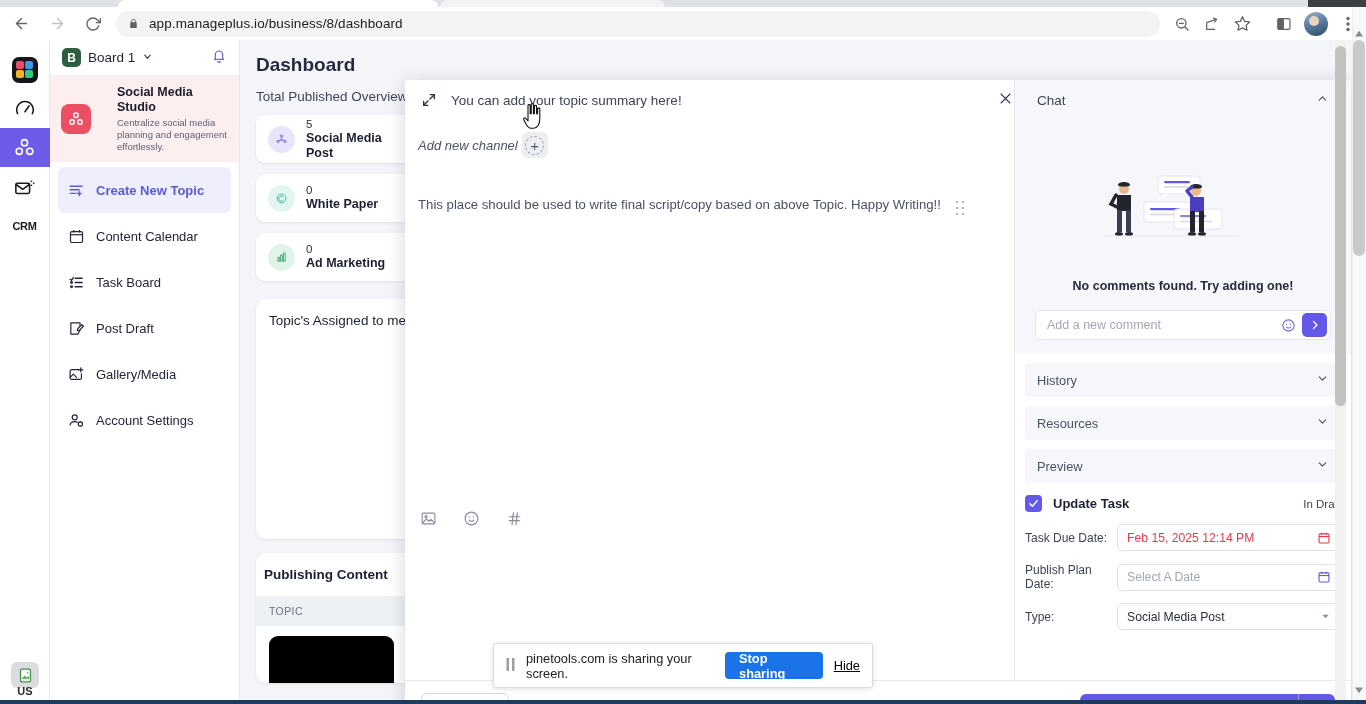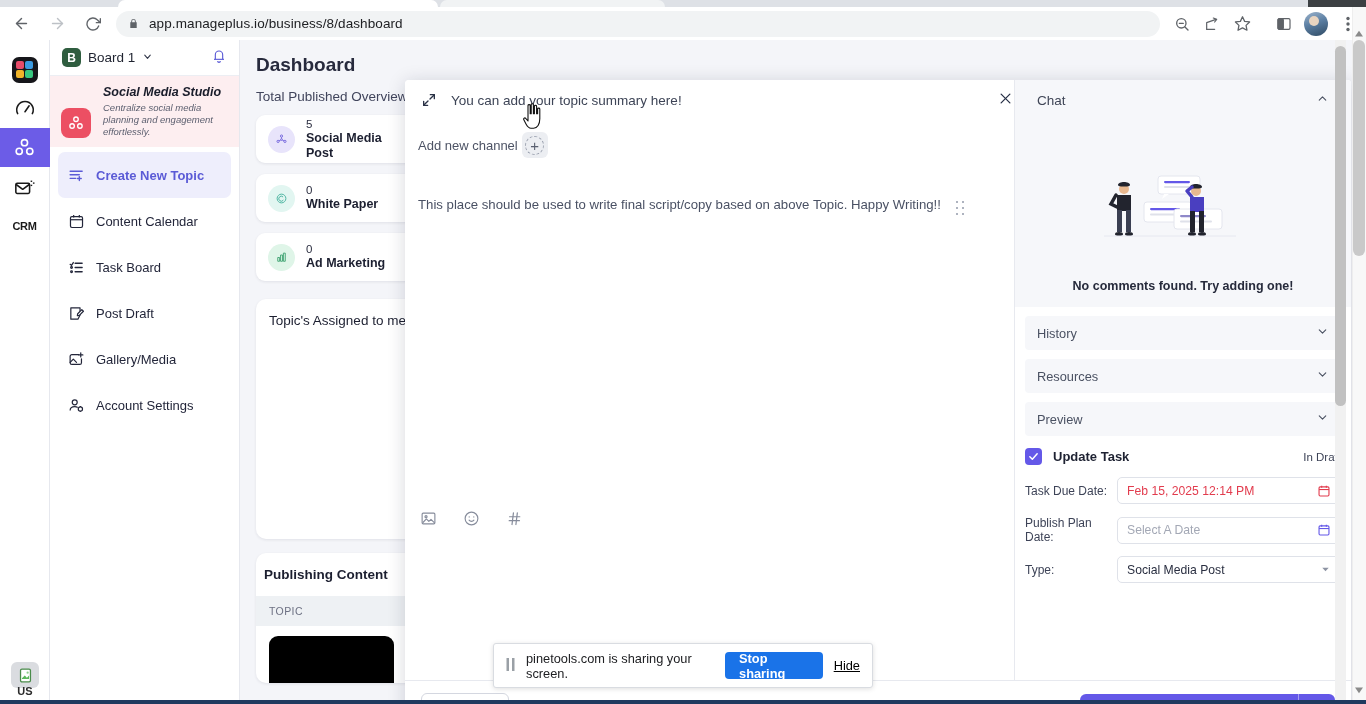--- a/index.html
+++ b/index.html
@@ -100,21 +100,21 @@
   }
   .board-badge {
     width: 19px; height: 19px; border-radius: 5px; background: #2f5d3f; color: #fff;
     font-size: 12px; font-weight: 700; display: flex; align-items: center; justify-content: center;
   }
   .board-name { font-size: 13.5px; color: #1f2330; }
   .board-caret { color: #33384a; font-size: 11px; }
   .bell { margin-left: auto; color: #5b5bd6; }
 
   .studio-card {
-    background: #fdeef0; padding: 9px 11px; display: flex; gap: 12px; align-items: flex-end; font-style: italic;
+    background: #fdeef0; padding: 9px 11px; display: flex; gap: 26px; align-items: center;
   }
   .studio-icon {
     width: 30px; height: 30px; border-radius: 8px; background: #ec4f63;
     display: flex; align-items: center; justify-content: center; flex: none;
   }
   .studio-title { font-size: 12.5px; font-weight: 700; color: #1a1d2b; line-height: 15px; }
   .studio-sub { font-size: 9.5px; color: #5d6070; line-height: 12px; margin-top: 2px; }
 
   .nav-list { padding: 5px 8px; }
   .nav-row {
@@ -160,21 +160,21 @@
     box-shadow: 0 2px 18px rgba(20,25,50,.17);
     overflow: hidden;
   }
   .modal-left { position: absolute; left: 0; top: 0; width: 608px; height: 658px; background: #fff; }
   .modal-topbar { display: flex; align-items: center; padding: 12px 16px 0 16px; gap: 14px; }
   .expand-ico { color: #2a3246; display: flex; }
   .summary-text { font-size: 13.5px; color: #3d4456; }
   .close-x { position: absolute; right: 34px; top: 48px; color: #2b3349; cursor: pointer; }
 
   .channel-row { display: flex; align-items: center; gap: 4px; padding: 24px 0 0 13px; }
-  .channel-label { font-size: 13px; color: #4d5365; }
+  .channel-label { font-size: 13px; font-style: italic; color: #4d5365; }
   .plus-btn {
     width: 26px; height: 26px; border-radius: 6px; background: #eceef2;
     display: flex; align-items: center; justify-content: center; position: relative;
   }
   .plus-circle {
     width: 19px; height: 19px; border-radius: 50%; border: 1px dashed #9aa0ae;
     display: flex; align-items: center; justify-content: center;
     font-size: 15px; color: #5a6070; line-height: 1;
   }
   .cursor-hand { position: absolute; left: 518px; top: 100px; pointer-events: none; }
@@ -667,20 +667,36 @@
             <path d="M94 21c0-4 12-4 12 0 0 1-2 1.5-6 1.5s-6-.5-6-1.5z" fill="#22242e"></path>
             <path d="M94 31h14v15H94z" fill="#4a3fc0"></path>
             <path d="M94 45h5v21h-5zM103 45h5v21h-5z" fill="#22242e"></path>
             <path d="M96 31l-5-6 5-4" stroke="#4a3fc0" stroke-width="3.5" stroke-linecap="round" stroke-linejoin="round"></path>
             <ellipse cx="96" cy="68" rx="4" ry="2" fill="#22242e"></ellipse>
             <ellipse cx="106" cy="68" rx="4" ry="2" fill="#22242e"></ellipse>
             <line x1="8" y1="70" x2="140" y2="70" stroke="#e6e8f0" stroke-width="1"></line>
           </svg>
         </div>
         <div class="chat-empty">No comments found. Try adding one!</div>
+        <div class="comment-box">
+          <input class="comment-input" type="text" placeholder="Add a new comment" style="">
+          <span class="emoji-ico">
+            <svg width="15" height="15" viewBox="0 0 24 24" fill="none" stroke="currentColor" stroke-width="1.7" stroke-linecap="round">
+                <circle cx="12" cy="12" r="9"></circle>
+                <circle cx="8.8" cy="10" r="1" fill="currentColor" stroke="none"></circle>
+                <circle cx="15.2" cy="10" r="1" fill="currentColor" stroke="none"></circle>
+                <path d="M8.6 14.4a4.2 4.2 0 0 0 6.8 0"></path>
+              </svg>
+          </span>
+          <span class="send-btn">
+            <svg width="12" height="12" viewBox="0 0 24 24" fill="none" stroke="currentColor" stroke-width="2.6" stroke-linecap="round" stroke-linejoin="round">
+                <polyline points="9 5 16 12 9 19"></polyline>
+              </svg>
+          </span>
+        </div>
       </div>
 
       <div class="accordion">
         <span class="accordion-label">History</span>
         <span class="chev">
           <svg width="13" height="13" viewBox="0 0 24 24" fill="none" stroke="currentColor" stroke-width="2.1" stroke-linecap="round" stroke-linejoin="round">
               <polyline points="6 9 12 15 18 9"></polyline>
             </svg>
         </span>
       </div>

